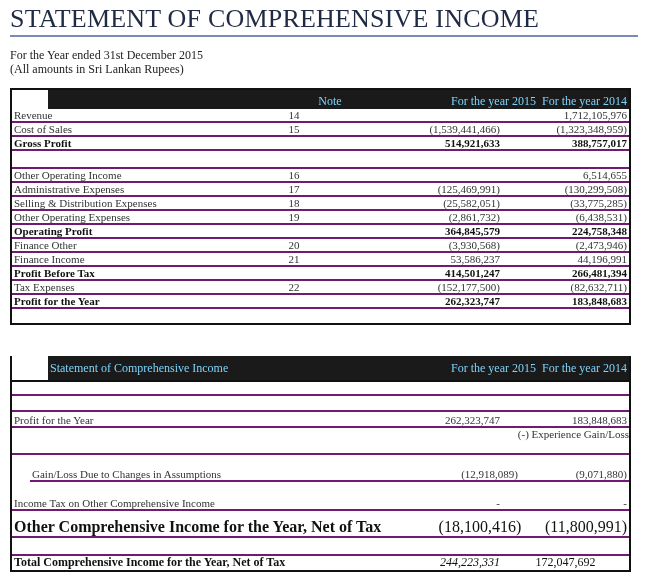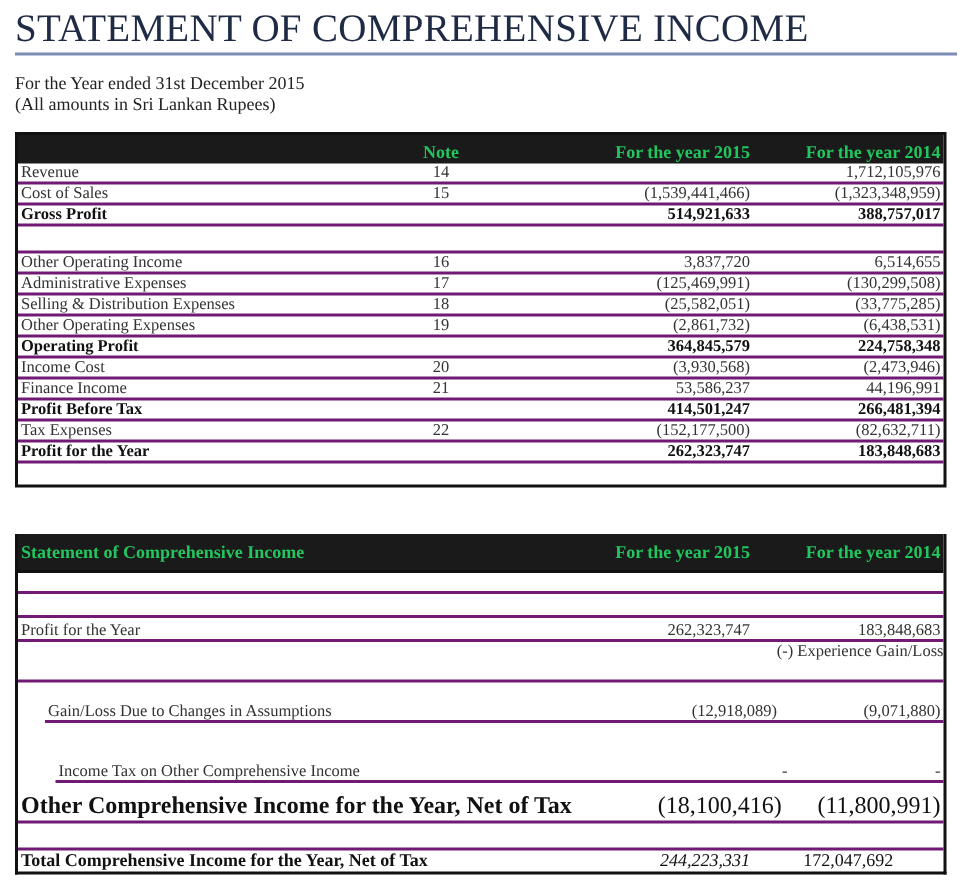--- a/index.html
+++ b/index.html
@@ -7,21 +7,21 @@
          font-family:"DejaVu Serif", serif; color:#222; }
   .title { position:absolute; left:10px; top:4px; font-size:26px; color:#1f2a44;
            letter-spacing:0.2px; font-family:"Liberation Serif", serif; font-weight:normal; }
   .title-rule { position:absolute; left:10px; top:35px; width:628px; height:2px; background:#7b8bb5; }
   .sub { position:absolute; left:10px; font-size:12px; color:#222; font-family:"Liberation Serif", serif; }
   .sub1 { top:48px; } .sub2 { top:62px; }
   .box { position:absolute; left:10px; width:621px; border:2px solid #111; box-sizing:border-box; background:#fff; }
   .row { display:flex; align-items:flex-end; border-bottom:2px solid #701a75; box-sizing:border-box;
          font-family:"Liberation Serif", serif; font-size:11px; color:#333; }
   .row:last-child { border-bottom:none; }
-  .row.hdr { background:#1a1a1a; color:#22c55e; font-weight:bold; font-size:12px; border-bottom:none; }
+  .row.hdr { background:#1a1a1a; color:#7dd3fc; font-weight:normal; font-size:12px; border-bottom:none;margin-left:36px; }
   .row.bold { font-weight:bold; color:#111; }
   .c-label { flex:0 0 260px; padding-left:2px; white-space:nowrap; overflow:hidden; }
   .c-note { flex:0 0 40px; text-align:center; }
   .c-y1 { flex:0 0 190px; text-align:right; padding-right:4px; box-sizing:border-box; }
   .c-y2 { flex:1; text-align:right; padding-right:2px; box-sizing:border-box; }
   .c2-label { flex:0 0 346px; padding-left:2px; white-space:nowrap; }
   .c2-y1 { flex:0 0 144px; text-align:right; padding-right:4px; box-sizing:border-box; }
   .c2-y2 { flex:1; text-align:right; padding-right:2px; box-sizing:border-box; }
   .h16 { height:16px; } .h14 { height:14px; }
 </style>
@@ -54,21 +54,20 @@
   <div class="row h14 bold">
     <span class="c-label">Gross Profit</span>
     <span class="c-note"></span>
     <span class="c-y1">514,921,633</span>
     <span class="c-y2">388,757,017</span>
   </div>
   <div class="row" style="height:18px;"></div>
   <div class="row h14">
     <span class="c-label">Other Operating Income</span>
     <span class="c-note">16</span>
-    <span class="c-y1">3,837,720</span>
     <span class="c-y2">6,514,655</span>
   </div>
   <div class="row h14">
     <span class="c-label">Administrative Expenses</span>
     <span class="c-note">17</span>
     <span class="c-y1">(125,469,991)</span>
     <span class="c-y2">(130,299,508)</span>
   </div>
   <div class="row h14">
     <span class="c-label">Selling &amp; Distribution Expenses</span>
@@ -82,21 +81,21 @@
     <span class="c-y1">(2,861,732)</span>
     <span class="c-y2">(6,438,531)</span>
   </div>
   <div class="row h14 bold">
     <span class="c-label">Operating Profit</span>
     <span class="c-note"></span>
     <span class="c-y1">364,845,579</span>
     <span class="c-y2">224,758,348</span>
   </div>
   <div class="row h14">
-    <span class="c-label">Income Cost</span>
+    <span class="c-label">Finance Other</span>
     <span class="c-note">20</span>
     <span class="c-y1">(3,930,568)</span>
     <span class="c-y2">(2,473,946)</span>
   </div>
   <div class="row h14">
     <span class="c-label">Finance Income</span>
     <span class="c-note">21</span>
     <span class="c-y1">53,586,237</span>
     <span class="c-y2">44,196,991</span>
   </div>
@@ -137,21 +136,21 @@
   <div class="row" style="height:27px;flex-direction:column;">
     <span class="c2-label">(-) Experience Gain/Loss</span>
     <span class="c2-y1">(5,182,327)</span>
     <span class="c2-y2">(2,729,111)</span>
   </div>
   <div class="row" style="height:27px;margin-left:18px;">
     <span class="c2-label">Gain/Loss Due to Changes in Assumptions</span>
     <span class="c2-y1">(12,918,089)</span>
     <span class="c2-y2">(9,071,880)</span>
   </div>
-  <div class="row" style="height:40px;margin-left:25px;">
+  <div class="row" style="height:29px;">
     <span class="c2-label">Income Tax on Other Comprehensive Income</span>
     <span class="c2-y1">-</span>
     <span class="c2-y2">-</span>
   </div>
   <div class="row bold" style="height:27px; font-size:16px;">
     <span class="c2-label">Other Comprehensive Income for the Year, Net of Tax</span>
     <span class="c2-y1" style="font-weight:normal;">(18,100,416)</span>
     <span class="c2-y2" style="font-weight:normal;">(11,800,991)</span>
   </div>
   <div class="row" style="height:18px;"></div>

